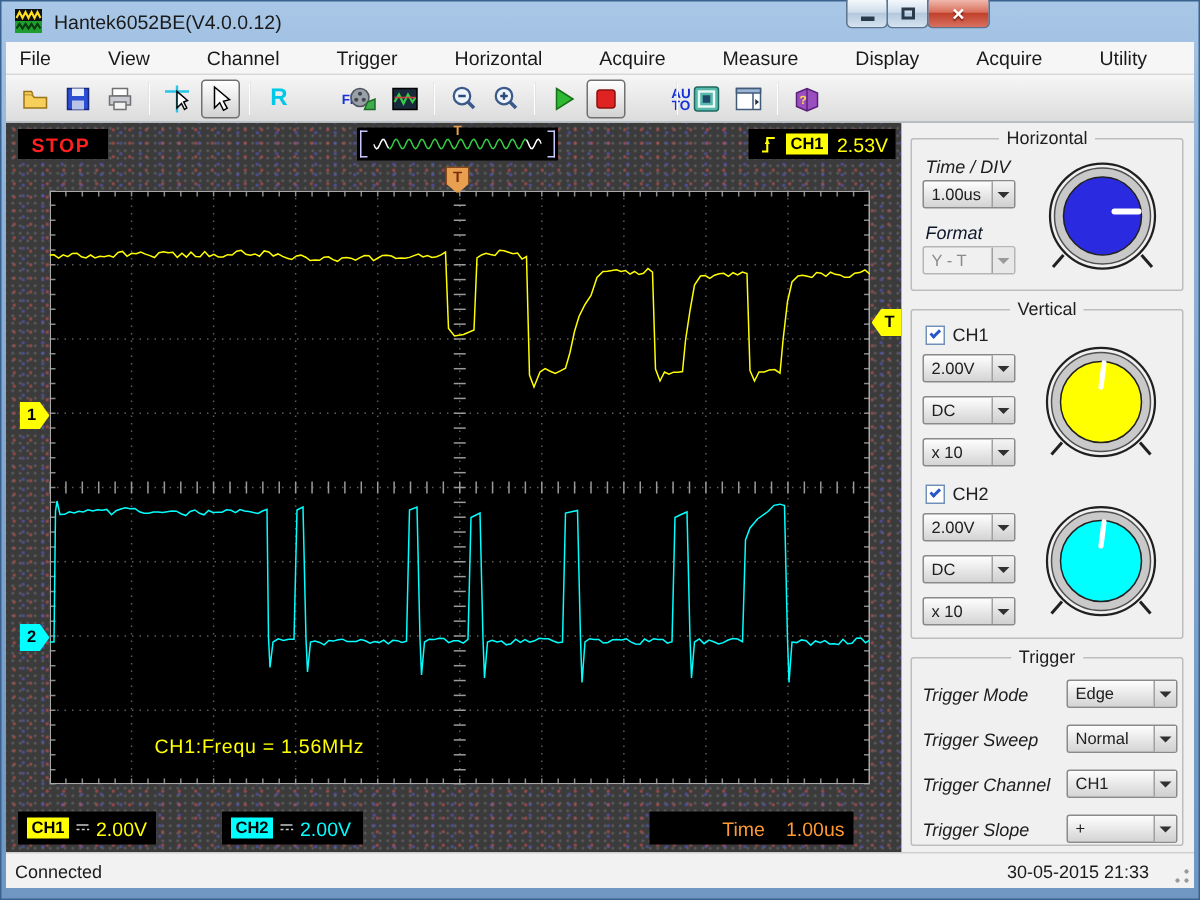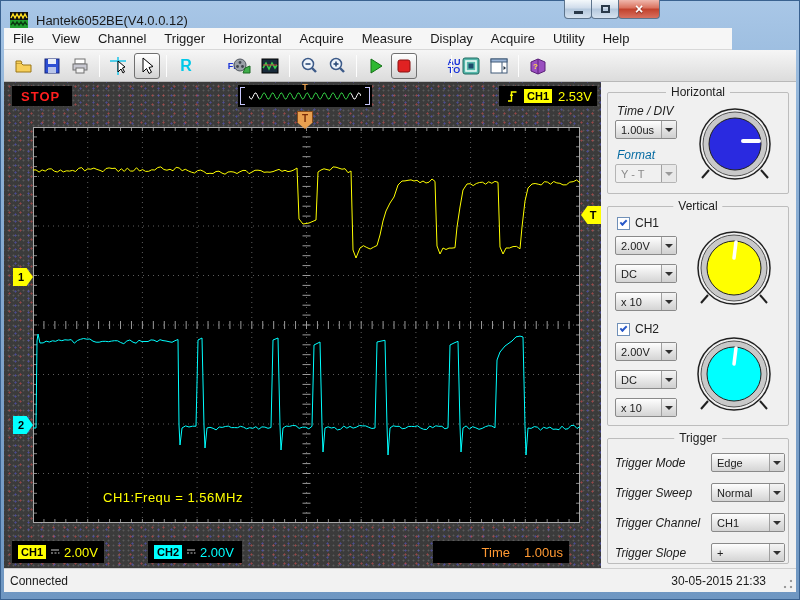--- a/index.html
+++ b/index.html
@@ -4,34 +4,34 @@
 <style>
   html,body{margin:0;padding:0;background:#555;}
   *{box-sizing:border-box;}
   .window{
     position:relative;width:800px;height:600px;overflow:hidden;
     font-family:"Liberation Sans",sans-serif;
     background:linear-gradient(180deg,#a9c7e7 0%,#8fb3d8 20%,#7fa3cb 60%,#6f97c2 100%);
     box-shadow:inset 0 0 0 1px #3a6290;
   }
   
-  .titlebar{position:absolute;top:0;left:0;width:684px;height:28px;display:flex;align-items:flex-end;}
+  .titlebar{position:absolute;top:0;left:0;width:684px;height:28px;display:flex;align-items:center;}
   .title-icon{margin-left:10px;width:18px;height:16px;}
   .title-text{margin-left:8px;font-size:13px;color:#1a1a1a;}
   .win-buttons{position:absolute;top:0;right:24px;display:flex;}
   .win-btn{width:28px;height:19px;border:1px solid #5d748c;border-top:none;
     background:linear-gradient(180deg,#f4f8fb,#cfdceb 45%,#b4c8dd 50%,#d6e3f0);
     display:flex;align-items:center;justify-content:center;border-radius:0 0 4px 4px;margin-left:-1px;}
   .win-btn.close{width:42px;background:linear-gradient(180deg,#f0b8ad,#d9705c 45%,#c1412c 50%,#d8705f);color:#fff;}
   .glyph-min{width:9px;height:3px;background:#2a3a4a;margin-top:6px;}
   .glyph-max{width:9px;height:8px;border:2px solid #2a3a4a;background:transparent;}
   .glyph-close{color:#fff;font-size:14px;font-weight:bold;line-height:1;text-shadow:0 1px 1px #7c241a;}
   
-  .menubar{position:absolute;top:28px;left:4px;width:728px;height:22px;background:#f6f6f6;
-    border-bottom:1px solid #d8d8d8;display:flex;align-items:center;font-size:13px;color:#1a1a1a;}
+  .menubar{position:absolute;top:28px;left:4px;width:792px;height:22px;background:#f6f6f6;
+    border-bottom:1px solid #d8d8d8;display:flex;align-items:center;font-size:13px;color:#1a1a1a;gap:20px;}
   .menu-item{padding:2px 9px;cursor:default;}
   
   .toolbar{position:absolute;top:50px;left:4px;width:792px;height:32px;
     background:linear-gradient(180deg,#f6f6f6,#dcdcdc);border-bottom:1px solid #b8b8b8;
     display:flex;align-items:center;padding-left:6px;}
   .tb-btn{width:26px;height:26px;display:flex;align-items:center;justify-content:center;
     border:1px solid transparent;border-radius:3px;margin:0 1px;}
   .tb-btn.active{border:1px solid #707070;background:linear-gradient(180deg,#ffffff,#d2d2d2);}
   .tb-sep{width:1px;height:22px;background:#a8a8a8;border-right:1px solid #fdfdfd;margin:0 5px;}
   .tb-text{font-weight:bold;color:#1731d8;font-size:9px;line-height:8px;text-align:center;padding-left:44px;}
@@ -83,21 +83,21 @@
   .val-o{color:#ff9933;font-size:13px;}
   
   .panel{position:relative;width:195px;height:486px;background:#f0f0f0;font-size:12px;color:#202020;}
   .group{position:absolute;left:6px;width:182px;border:1px solid #bdbdbd;border-radius:2px;}
   .group-label{position:absolute;top:-8px;left:50%;transform:translateX(-50%);
     background:#f0f0f0;padding:0 5px;font-size:12px;white-space:nowrap;}
   .g-horizontal{top:10px;height:102px;}
   .g-vertical{top:124px;height:220px;}
   .g-trigger{top:356px;height:126px;}
   .p-label{position:absolute;font-size:12px;font-style:italic;}
-  .p-label.disabled{color:#0369a1;}
+  .p-label.disabled{color:#0f172a;}
   .combo{position:absolute;height:19px;border:1px solid #8a8a8a;border-radius:2px;
     background:linear-gradient(180deg,#fefefe,#d4d4d4);display:flex;align-items:center;
     font-size:11px;padding-left:5px;width:62px;}
   .combo .arrow{position:absolute;right:0;top:0;width:15px;height:17px;border-left:1px solid #a0a0a0;
     display:flex;align-items:center;justify-content:center;background:linear-gradient(180deg,#f4f4f4,#d0d0d0);}
   .tri-down{width:0;height:0;border-left:4px solid transparent;border-right:4px solid transparent;border-top:4px solid #303030;}
   .combo.disabled{background:#f0f0f0;color:#8a8a8a;border-color:#b5b5b5;}
   .combo.disabled .arrow{background:#e8e8e8;}
   .combo.disabled .tri-down{border-top-color:#9a9a9a;}
   .checkbox-row{position:absolute;display:flex;align-items:center;gap:5px;}

